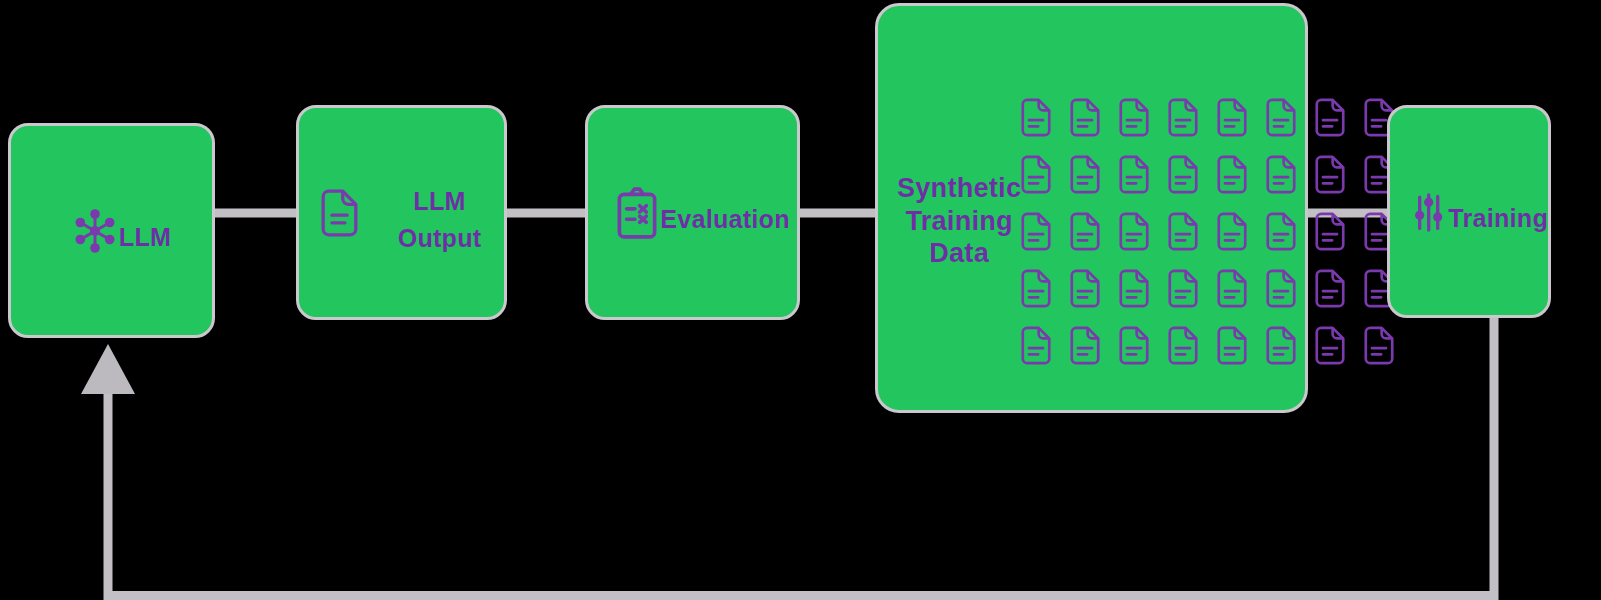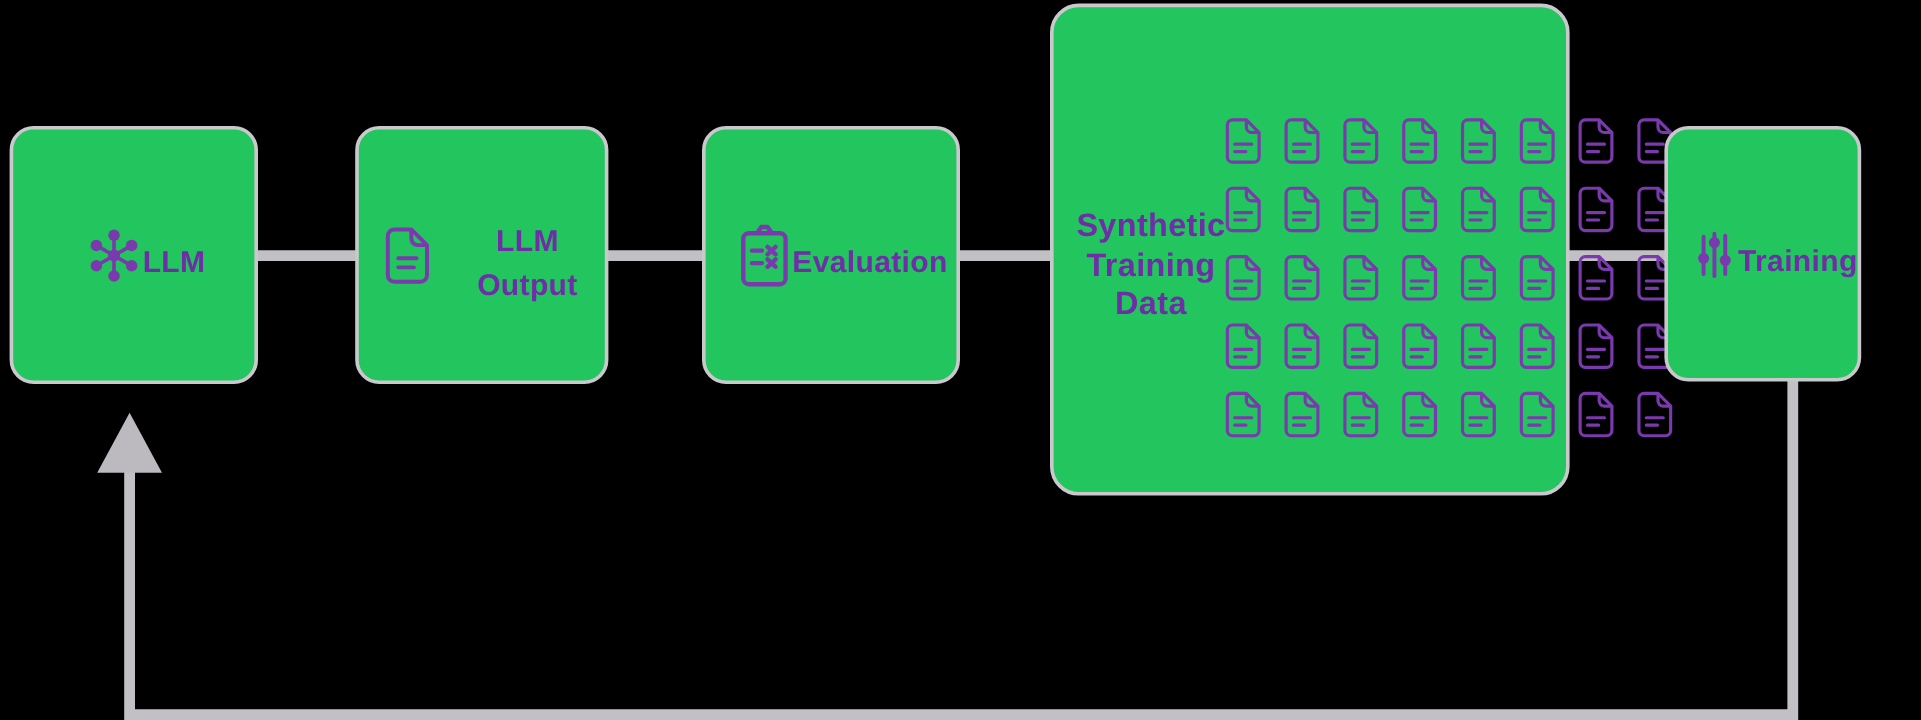--- a/index.html
+++ b/index.html
@@ -18,21 +18,21 @@
     box-sizing:border-box;
     background:#22c55e;
     border:3px solid #CAC7CD;
     border-radius:20px;
     display:flex;
     align-items:center;
     justify-content:center;
     z-index:1;
     padding-left:19px;
   }
-  .node-llm{left:8px;top:105px;width:207px;height:215px;}
+  .node-llm{left:8px;top:123px;width:207px;height:215px;}
   .node-llm-output{left:296px;top:105px;width:211px;height:215px;gap:20px;}
   .node-evaluation{left:585px;top:105px;width:215px;height:215px;}
   .node-synthetic{left:875px;top:3px;width:433px;height:410px;border-radius:24px;justify-content:flex-start;padding-top:26px;}
   .node-training{left:1387px;top:105px;width:164px;height:213px;}
   .node-label{
     margin-top:15px;
     color:#6F2DA8;
     font-size:25px;
     font-weight:bold;
     line-height:1.5;

